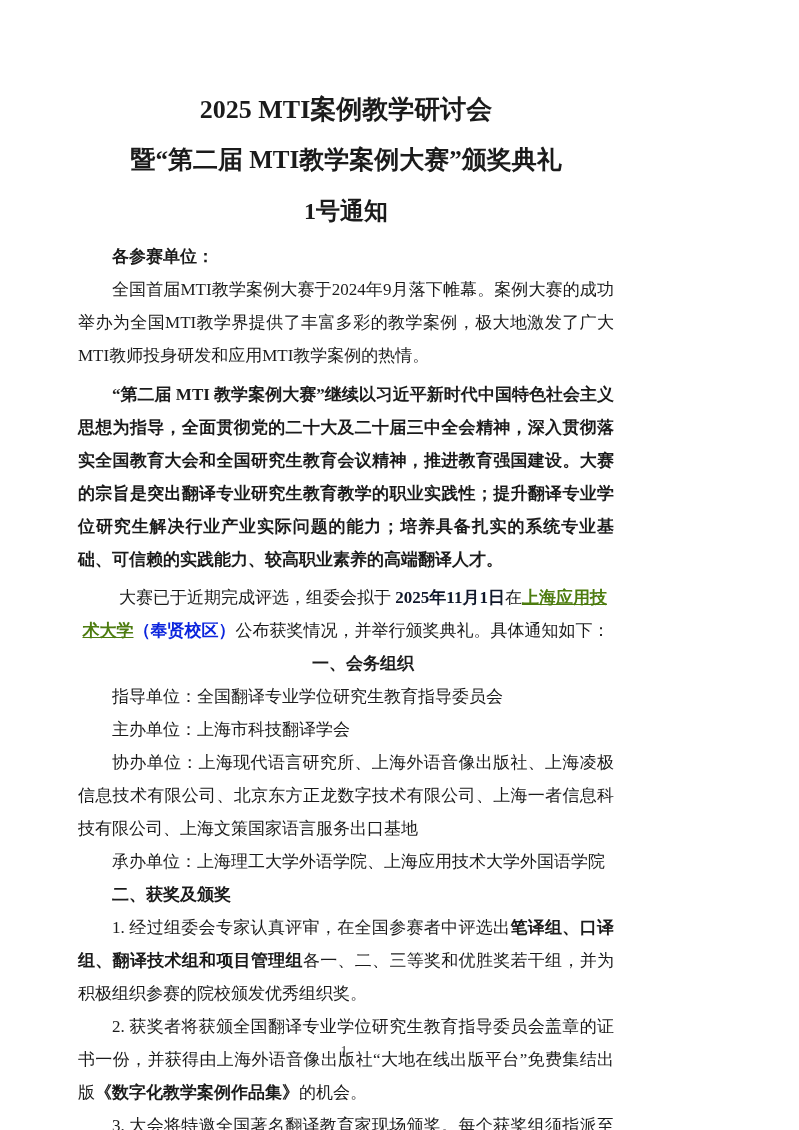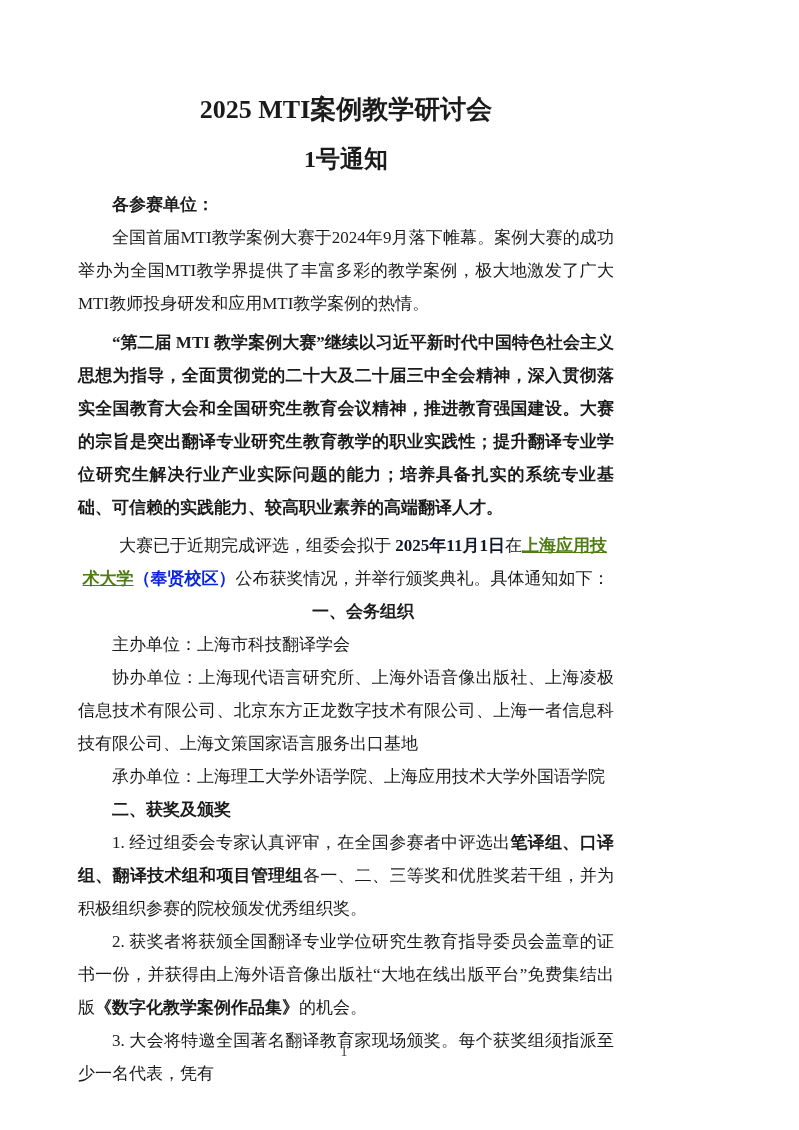--- a/index.html
+++ b/index.html
@@ -55,34 +55,38 @@
     color: #3a3a3a;
   }
 </style>
 </head>
 <body>
 
 <div class="page">
   <div class="doc">
 
     <p class="title title-main">2025 MTI案例教学研讨会</p>
+    <p class="title title-sub">暨“第二届 MTI教学案例大赛”颁奖典礼</p>
     <p class="title title-notice">1号通知</p>
 
     <p class="para salutation">各参赛单位：</p>
 
     <p class="para">全国首届MTI教学案例大赛于2024年9月落下帷幕。案例大赛的成功举办为全国MTI教学界提供了丰富多彩的教学案例，极大地激发了广大MTI教师投身研发和应用MTI教学案例的热情。</p>
 
     <p class="para mt6">“第二届 MTI 教学案例大赛”继续以习近平新时代中国特色社会主义思想为指导，全面贯彻党的二十大及二十届三中全会精神，深入贯彻落实全国教育大会和全国研究生教育会议精神，推进教育强国建设。大赛的宗旨是突出翻译专业研究生教育教学的职业实践性；提升翻译专业学位研究生解决行业产业实际问题的能力；培养具备扎实的系统专业基础、可信赖的实践能力、较高职业素养的高端翻译人才。</p>
 
     <p class="para mt5">
       <span>大赛已于近期完成评选，组委会拟于 </span><span class="date-red" id="date-red" style="color: #0f172a;">2025年11月1日</span><span>在</span><span class="venue-blue venue-name" id="venue-name" style="color: #4d7c0f;">上海应用技术大学</span><span class="venue-blue" id="venue-campus" style="color: rgb(11, 36, 221);">（奉贤校区）</span><span>公布获奖情况，并举行颁奖典礼。具体通知如下：</span>
     </p>
 
     <p class="sec-heading mt5">一、会务组织</p>
 
+    <p class="para">
+      <span>指导单位：</span><span>全国翻译专业学位研究生教育指导委员会</span>
+    </p>
     <p class="para">
       <span>主办单位：</span><span>上海市科技翻译学会</span>
     </p>
     <p class="para">
       <span>协办单位：</span><span>上海现代语言研究所、上海外语音像出版社、上海凌极信息技术有限公司、北京东方正龙数字技术有限公司、上海一者信息科技有限公司、上海文策国家语言服务出口基地</span>
     </p>
     <p class="para">
       <span>承办单位：</span><span>上海理工大学外语学院、上海应用技术大学外国语学院</span>
     </p>
 

